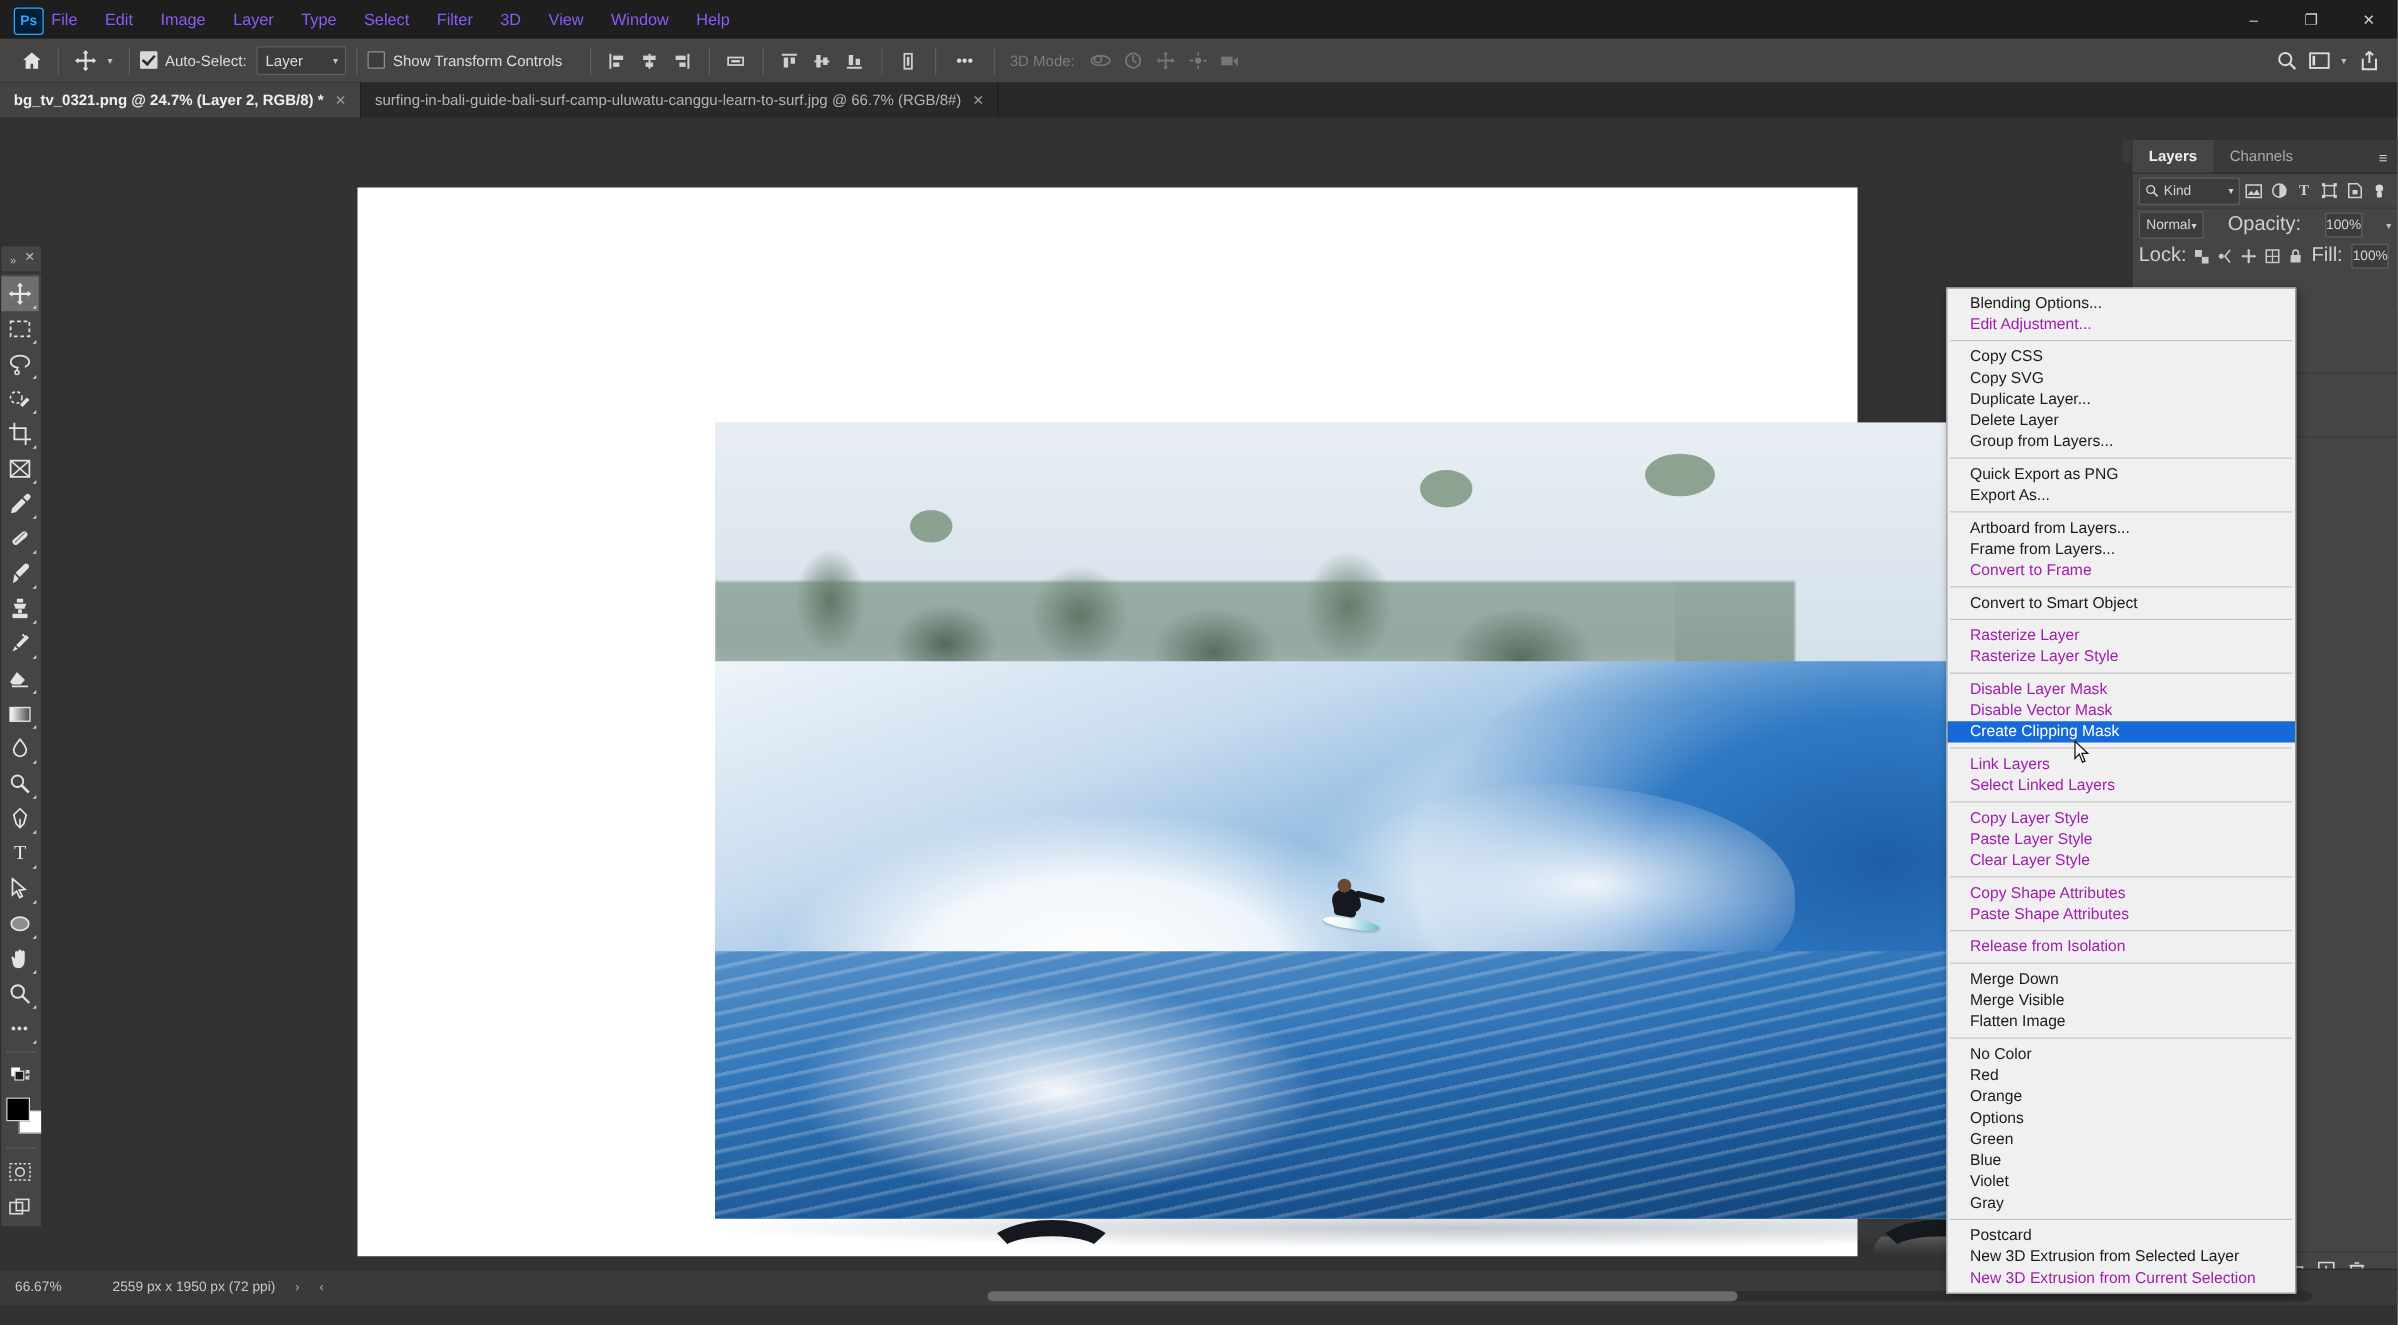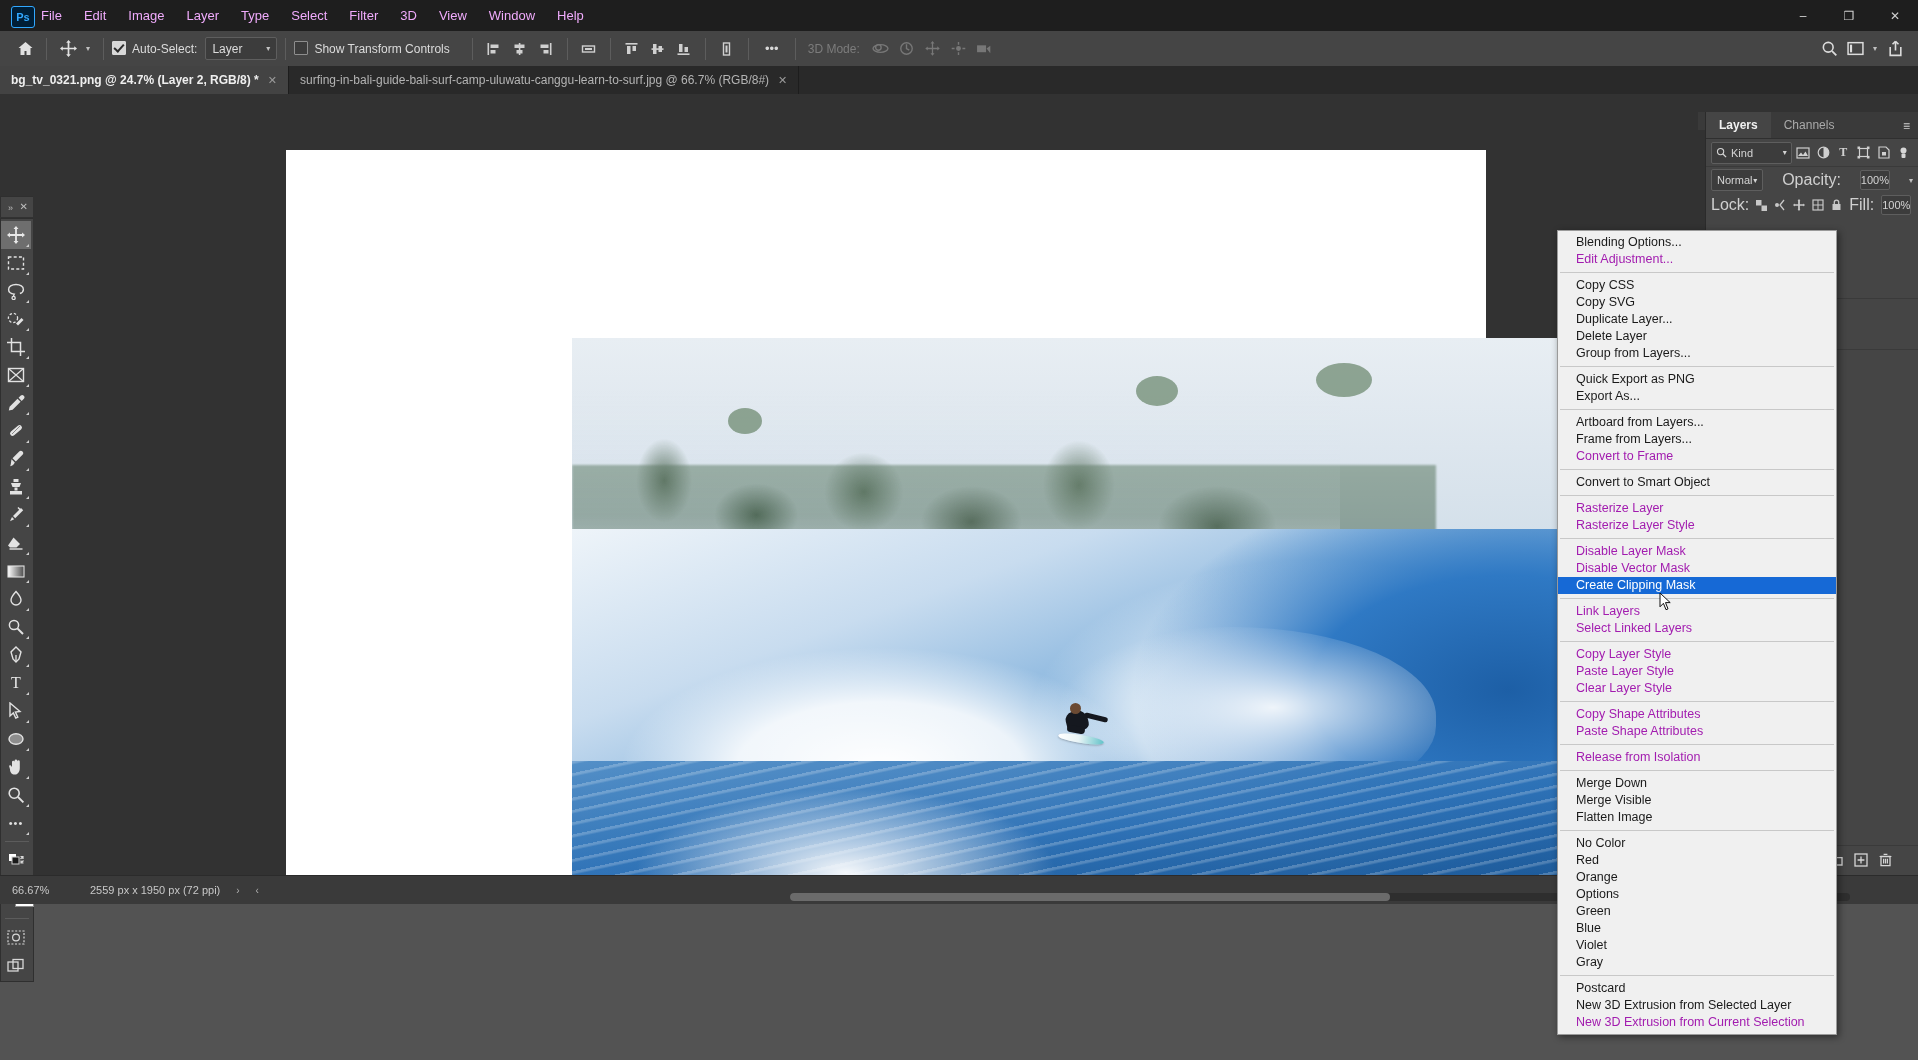--- a/index.html
+++ b/index.html
@@ -1,27 +1,27 @@
 <!DOCTYPE html>
 <html><head>
 <meta charset="utf-8">
 <style>
   html,body{margin:0;padding:0;background:#535353;}
   body{width:1918px;height:1060px;overflow:hidden;
        font-family:"Liberation Sans","DejaVu Sans",sans-serif;
        font-size:13px;color:#d4d4d4;-webkit-font-smoothing:antialiased;}
-  .app{position:relative;width:1918px;height:904px;background:#323232;}
+  .app{position:relative;width:1918px;height:1060px;background:#323232;}
 
   
   .titlebar{position:absolute;left:0;top:0;width:1918px;height:31px;background:#1e1e1e;}
   .ps-logo{position:absolute;left:11px;top:6px;width:22px;height:20px;background:#001e36;
            border:1px solid #31a8ff;border-radius:3px;color:#31a8ff;font-size:11px;font-weight:bold;
            line-height:20px;text-align:center;}
   .menubar{position:absolute;left:30px;top:0;height:31px;display:flex;align-items:center;}
-  .menubar .mi{padding:0 11px;line-height:31px;font-size:13px;color:#f0abfc;cursor:default;}
+  .menubar .mi{padding:0 11px;line-height:31px;font-size:13px;color:#8b5cf6;cursor:default;}
   .wbtns{position:absolute;right:0;top:0;height:31px;display:flex;}
   .wbtn{width:46px;height:31px;display:flex;align-items:center;justify-content:center;color:#d0d0d0;font-size:12px;}
 
   
   .optbar{position:absolute;left:0;top:31px;width:1918px;height:35px;background:#454545;
           border-bottom:1px solid #2b2b2b;display:flex;align-items:center;}
   .obsep{width:1px;height:22px;background:#5d5d5d;margin:0 8px;}
   .ob-ico{width:26px;height:24px;display:flex;align-items:center;justify-content:center;color:#d8d8d8;}
   .chk{width:12px;height:12px;border:1px solid #8e8e8e;background:#3c3c3c;display:inline-block;
        margin-right:6px;vertical-align:-2px;border-radius:1px;position:relative;}
@@ -147,21 +147,21 @@
   .lockrow{height:24px;display:flex;align-items:center;padding:0 5px;gap:7px;}
   .layerlist{position:absolute;left:0;right:0;top:136px;bottom:30px;background:#454545;}
   .layerrow{height:50px;display:flex;align-items:center;border-bottom:1px solid #3a3a3a;padding:0 4px;gap:6px;}
   .eye{width:16px;display:flex;justify-content:center;color:#ddd;}
   .thumb{width:38px;height:38px;background:#777;border:1px solid #2e2e2e;}
   .panelfoot{position:absolute;left:0;right:0;bottom:0;height:30px;background:#454545;border-top:1px solid #3a3a3a;
      display:flex;align-items:center;justify-content:center;gap:11px;}
   .pf-ico{color:#d6d6d6;}
 
   
-  .status{position:absolute;left:0;bottom:0;width:1918px;height:28px;background:#3a3a3a;
+  .status{position:absolute;left:0;bottom:16px;width:1918px;height:28px;background:#3a3a3a;
      border-top:1px solid #2b2b2b;display:flex;align-items:center;font-size:11px;color:#c8c8c8;}
   .status .z{width:66px;padding-left:12px;}
   .status .d{padding-left:12px;}
   .status .ar{padding-left:16px;font-size:10px;color:#b0b0b0;}
   .hscroll{position:absolute;left:790px;bottom:3px;width:1060px;height:8px;background:#2e2e2e;border-radius:4px;}
   .hscroll i{position:absolute;left:0;top:0;width:600px;height:8px;background:#6b6b6b;border-radius:4px;display:block;}
 
   
   .ctx{position:absolute;left:1557px;top:230px;width:278px;background:#f0f0f0;
        border:1px solid #9a9a9a;box-shadow:2px 2px 7px rgba(0,0,0,.45);padding:3px 0;z-index:60;}

